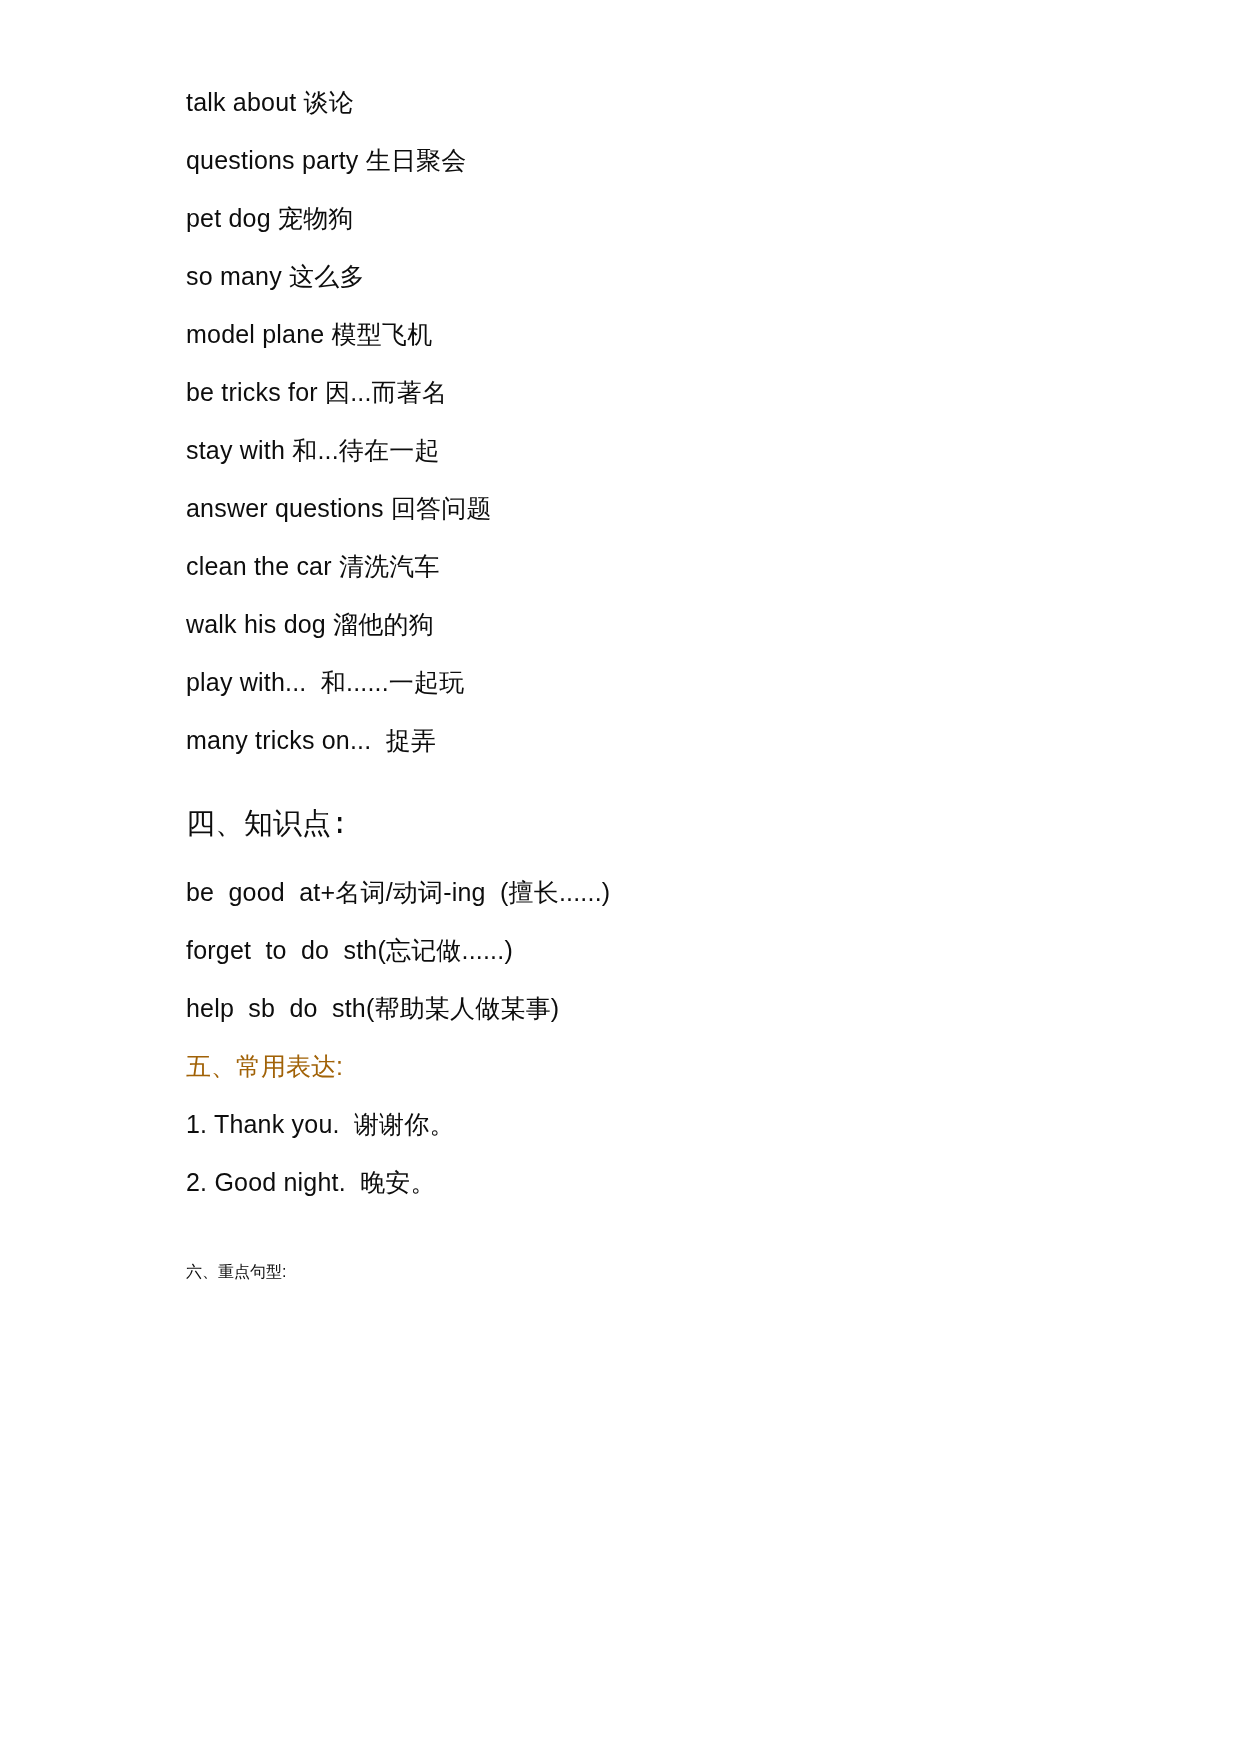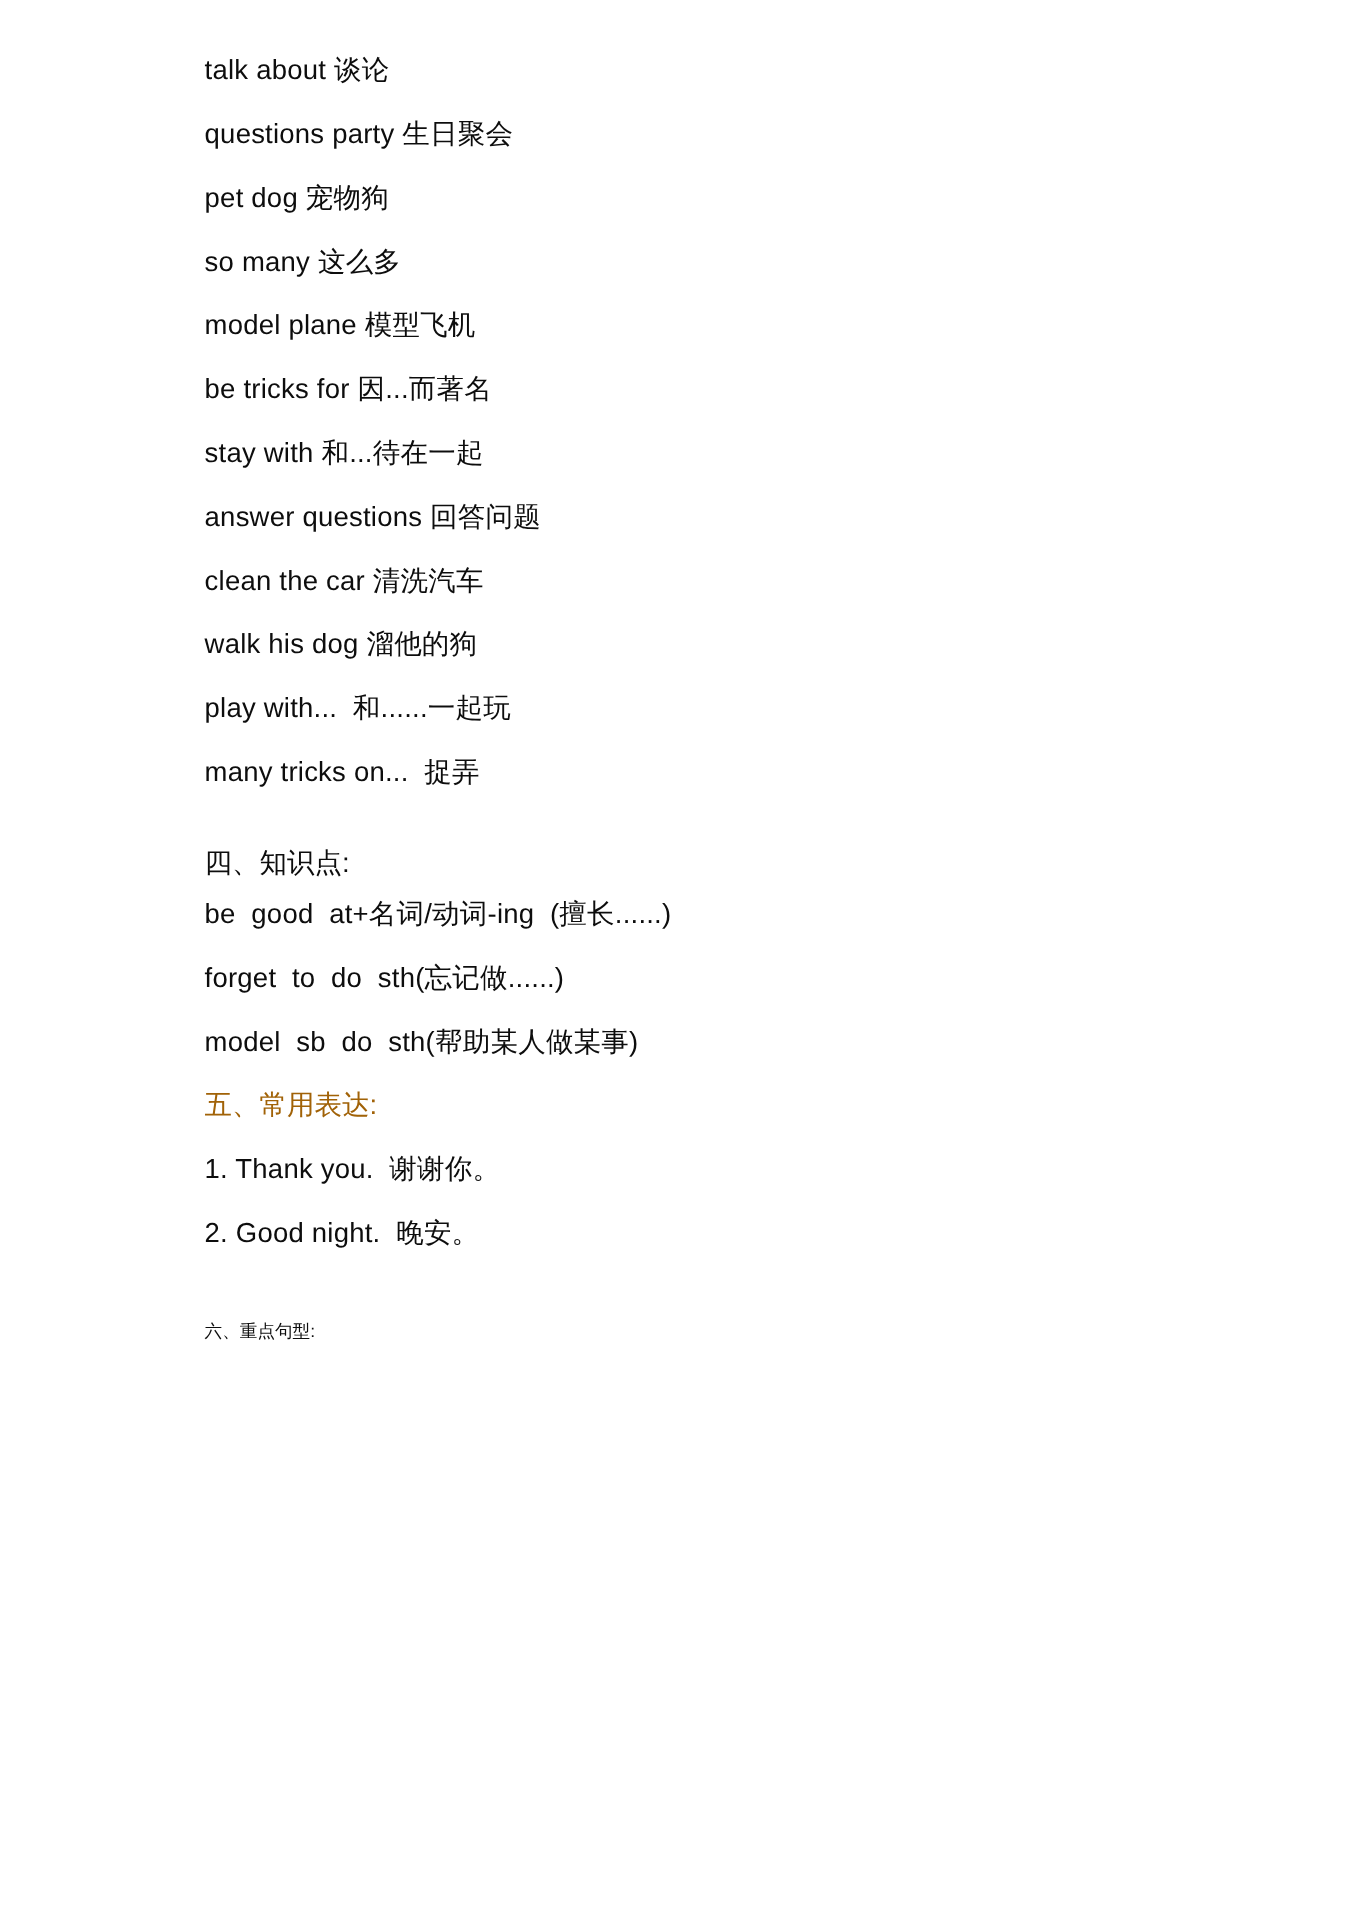--- a/index.html
+++ b/index.html
@@ -12,21 +12,21 @@
     height: 1754px;
     font-family: "Liberation Serif", "DejaVu Serif", serif;
     color: #000000;
     position: relative;
     overflow: hidden;
   }
   .page {
     box-sizing: border-box;
     width: 1114px;
     height: 1754px;
-    padding: 52px 150px 80px 186px;
+    padding: 90px 150px 80px 186px;
   }
   .line {
     font-family: "Liberation Sans", "DejaVu Sans", sans-serif;
     font-size: 25px;
     line-height: 1;
     color: #0d0d0d;
     white-space: pre-wrap;
     letter-spacing: 0.2px;
   }
   
@@ -36,25 +36,25 @@
   .vocab-line:last-child {
     margin-bottom: 0;
   }
   .gap-large {
     height: 58px;
   }
   .gap-medium {
     height: 36px;
   }
   .section-heading {
-    font-family: Liberation Sans, sans-serif;
-    font-size: 25px;
+    font-family: Liberation Mono, monospace;
+    font-size: 29px;
     line-height: 1;
     color: #0d0d0d;
-    margin: 0 0 21px 0;
+    margin: 0 0 40px 0;
     white-space: pre-wrap;
   }
   .point-line {
     margin: 0 0 33px 0;
   }
   .expr-heading {
     font-family: "Liberation Sans", "DejaVu Sans", sans-serif;
     font-size: 25px;
     line-height: 1;
     color: #a16207;
@@ -92,21 +92,21 @@
     <div class="line vocab-line">play with...  和......一起玩</div>
     <div class="line vocab-line">many tricks on...  捉弄</div>
   </div>
 
   <div class="gap-large"></div>
 
   <div>
     <div class="section-heading">四、知识点:</div>
     <div class="line point-line">be  good  at+名词/动词-ing  (擅长......)</div>
     <div class="line point-line">forget  to  do  sth(忘记做......)</div>
-    <div class="line point-line">model  sb  do  sth(帮助某人做某事)</div>
+    <div class="line point-line">help  sb  do  sth(帮助某人做某事)</div>
   </div>
 
   <div>
     <div class="expr-heading">五、常用表达:</div>
     <div class="line expr-line">1. Thank you.  谢谢你。</div>
     <div class="line expr-line">2. Good night.  晚安。</div>
   </div>
 
   <div class="gap-medium"></div>
 

